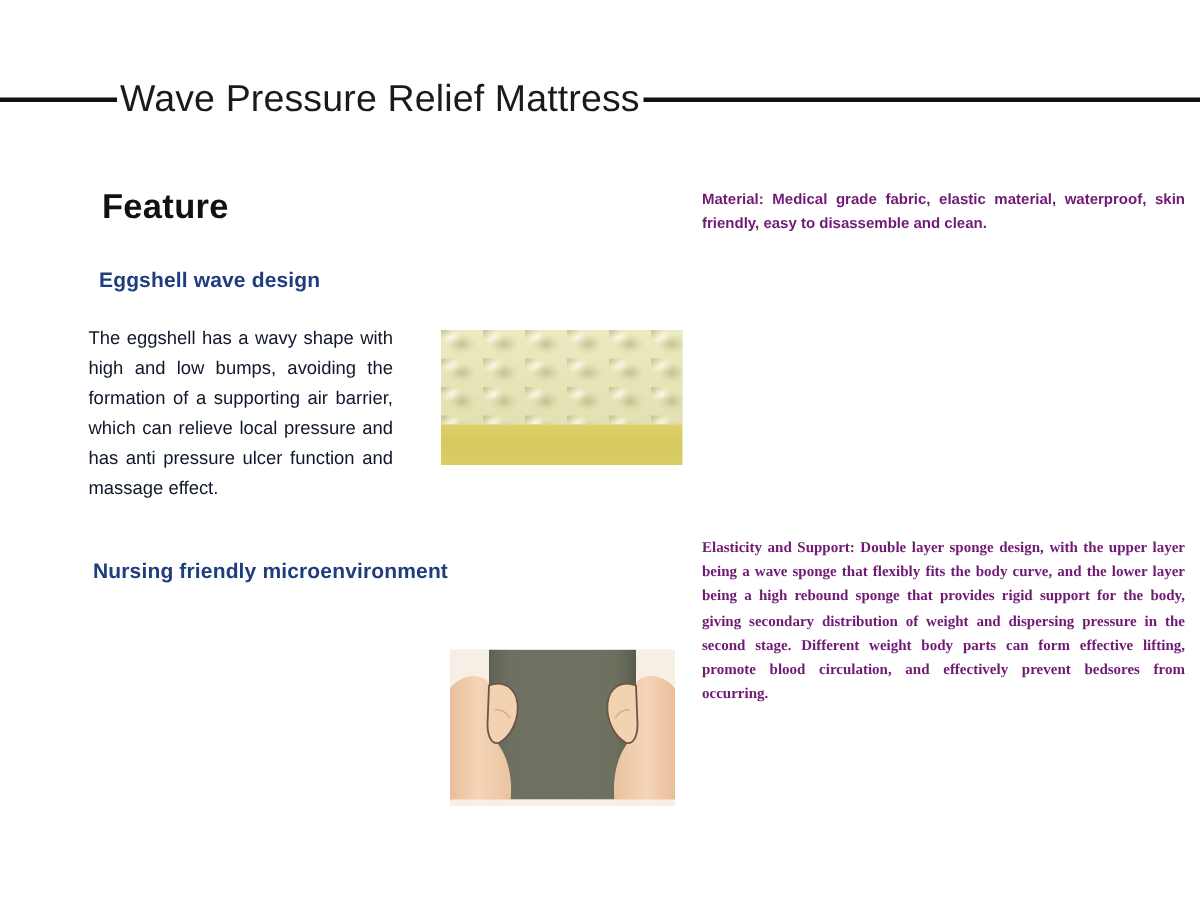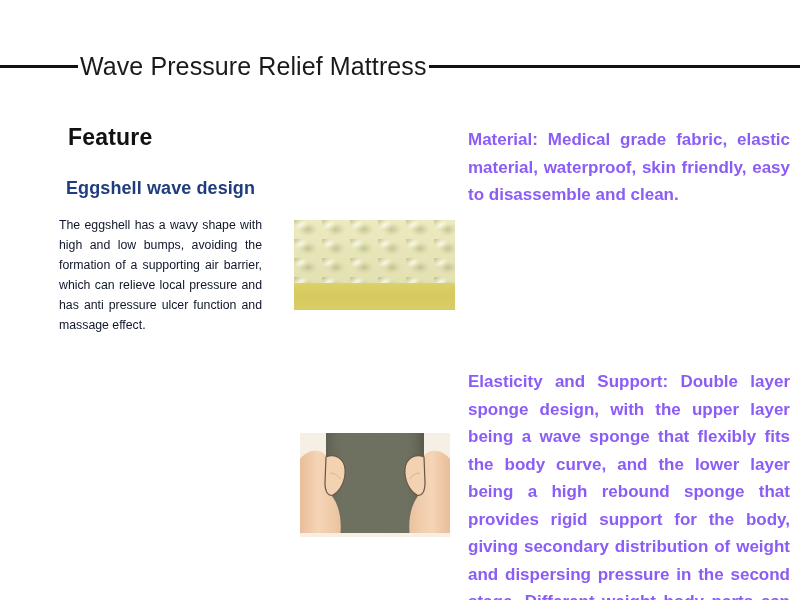--- a/index.html
+++ b/index.html
@@ -65,51 +65,51 @@
     left: 36px;
     top: 24px;
     font-size: 23px;
     font-weight: bold;
     color: #111111;
     letter-spacing: 0.2px;
   }
 
   .sub-heading {
     position: absolute;
-    font-size: 18px;
+    font-size: 14px;
     font-weight: bold;
     color: #1f3d7d;
     letter-spacing: 0.1px;
   }
   .sub-heading-1 { left: 34px; top: 78px; }
   .sub-heading-2 { left: 30px; top: 272px; }
 
   .body-text {
     position: absolute;
     font-size: 12.3px;
     line-height: 1.62;
     color: #0f172a;
     text-align: justify;
     text-justify: inter-word;
   }
   .para-1 { left: 27px; top: 116px;  width: 203px; }
   .para-2 { left: 38px; top: 313px;  width: 192px; }
 
   .bold-text {
     position: absolute;
-    font-size: 17px;
+    font-size: 10px;
     line-height: 1.62;
     font-weight: bold;
-    color: #8b5cf6;
+    color: #701a75;
     text-align: justify;
     text-justify: inter-word;
     width: 322px;
   }
   .bold-1 { left: 8px;  top: 26px; }
-  .bold-2 { left: 8px;  top: 268px; }
+  .bold-2 { left: 8px;  top: 258px; font-family: Liberation Serif, serif; }
 
   
   .fig-eggshell {
     position: absolute;
     left: 262px;
     top: 120px;
     width: 161px;
     height: 90px;
     overflow: hidden;
     background: #e8e4b4;
@@ -159,20 +159,21 @@
 
   <div class="sub-heading sub-heading-1">Eggshell wave design</div>
 
   <div class="body-text para-1">The eggshell has a wavy shape with high and low bumps, avoiding the formation of a supporting air barrier, which can relieve local pressure and has anti pressure ulcer function and massage effect.</div>
 
   <div class="fig-eggshell">
     <div class="egg-top"></div>
     <div class="egg-base"></div>
   </div>
 
+  <div class="sub-heading sub-heading-2">Nursing friendly microenvironment</div>
 
 
   <div class="fig-hands">
     <svg width="150" height="104" viewBox="0 0 150 104">
       <rect x="0" y="0" width="150" height="104" fill="#f6efe6"></rect>
 
       <rect x="26" y="0" width="98" height="100" fill="#6d7060"></rect>
       <rect x="26" y="0" width="98" height="100" fill="url(#fabShade)"></rect>
       <defs>
         <linearGradient id="fabShade" x1="0" y1="0" x2="1" y2="0">

